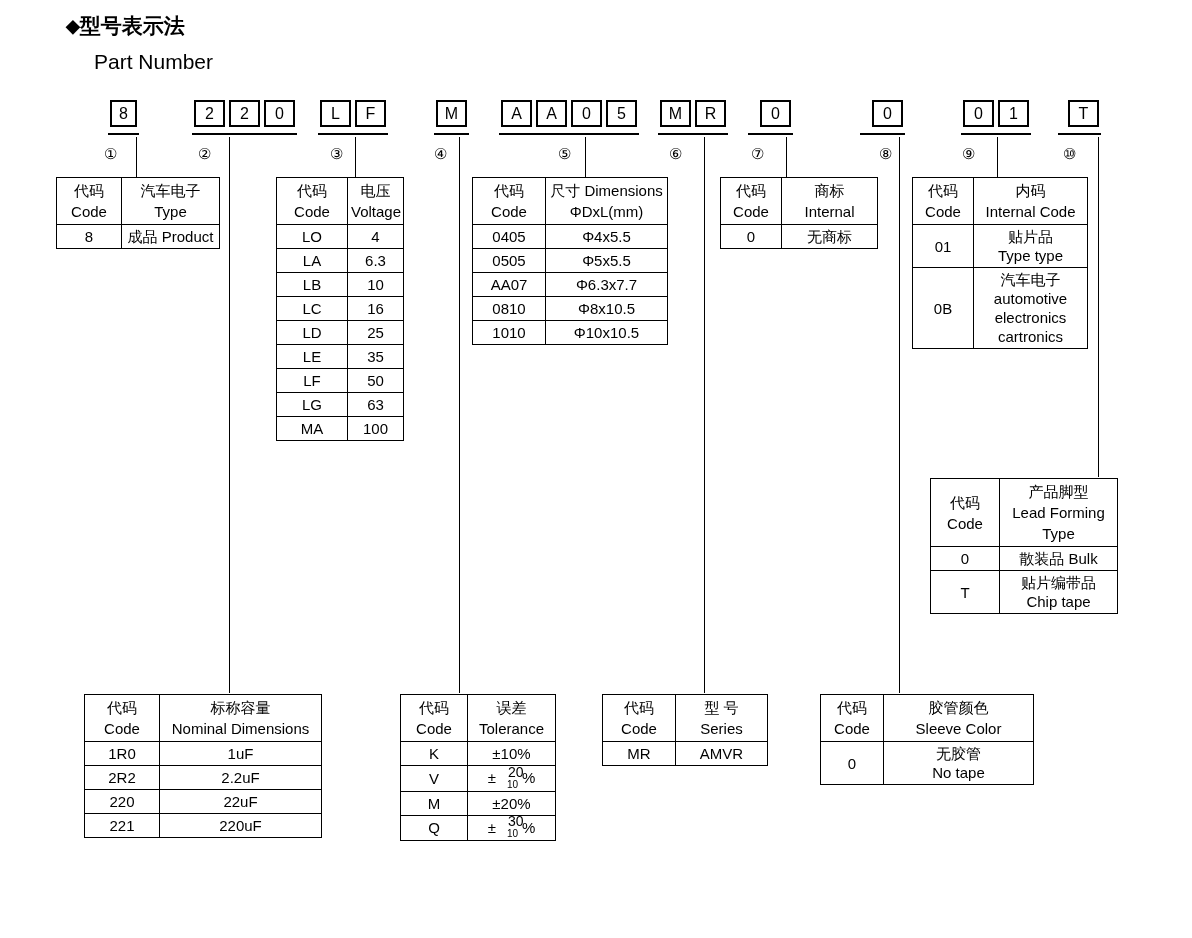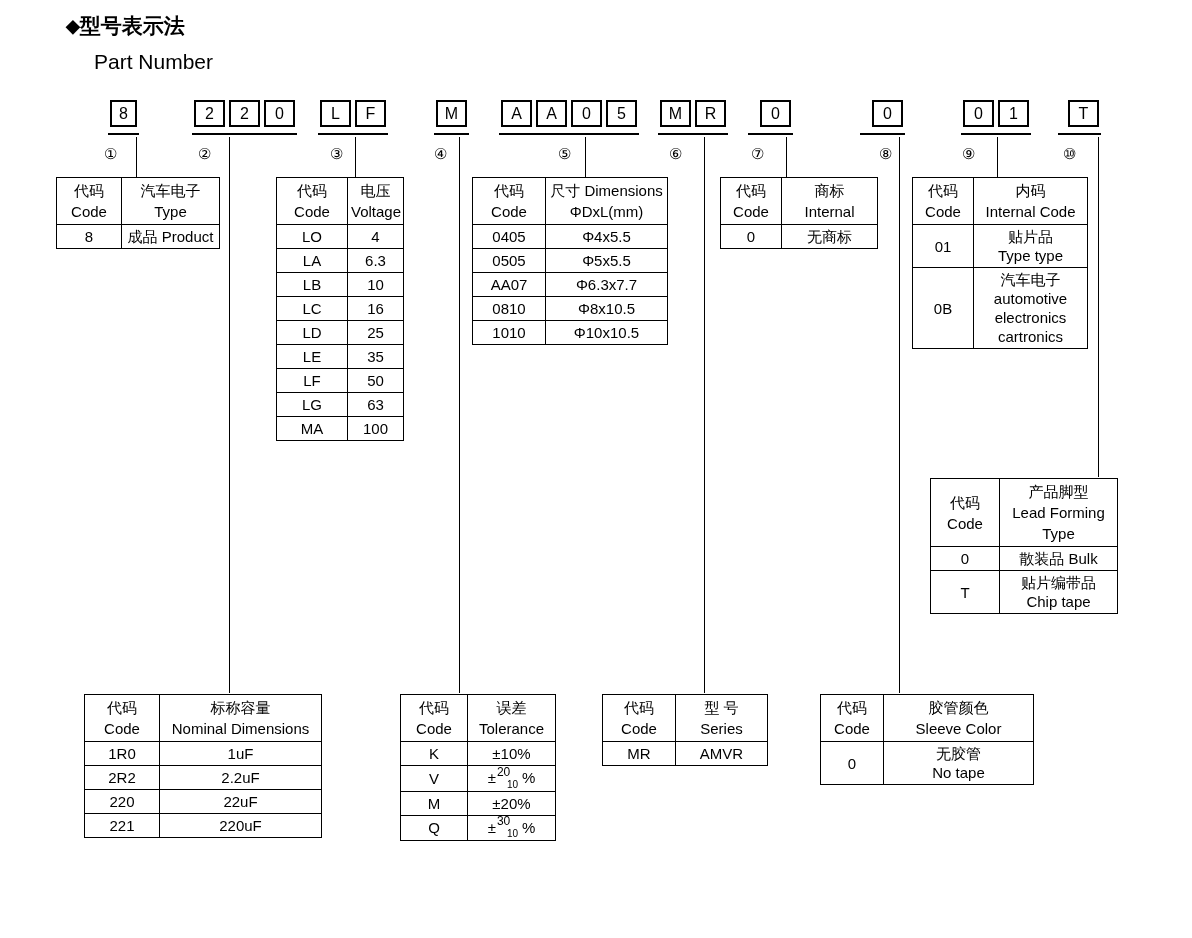--- a/index.html
+++ b/index.html
@@ -68,22 +68,22 @@
 
   
   .frac {
     display:inline-block;
     position:relative;
     width:26px;
     height:19px;
     vertical-align:middle;
   }
   .frac .num {
-    position:absolute; left:1px; top:-3px;
-    font-size:12px; line-height:10px;
+    position:absolute; left:12px; top:-3px;
+    font-size:14px; line-height:10px;
   }
   .frac .den {
     position:absolute; left:11px; bottom:-1px;
     font-size:10px; line-height:10px;
   }
 </style>
 </head>
 <body>
 
 <div id="canvas">

